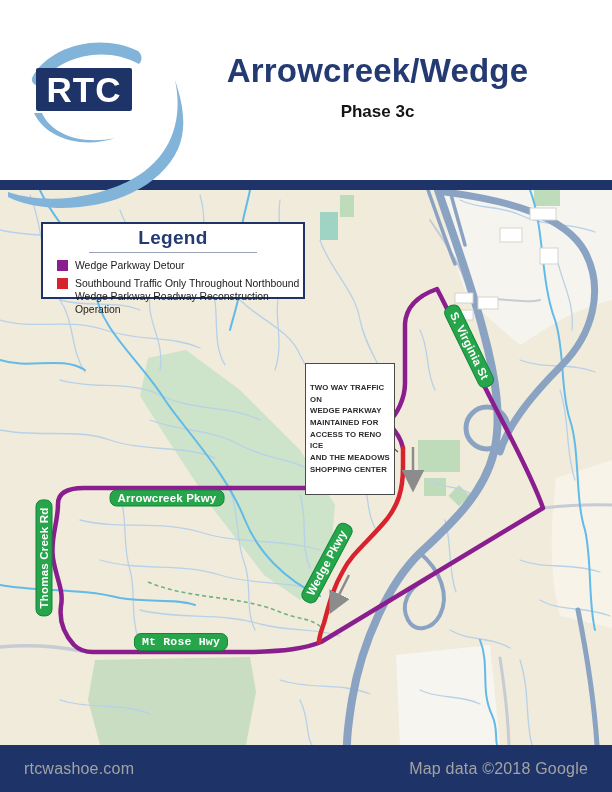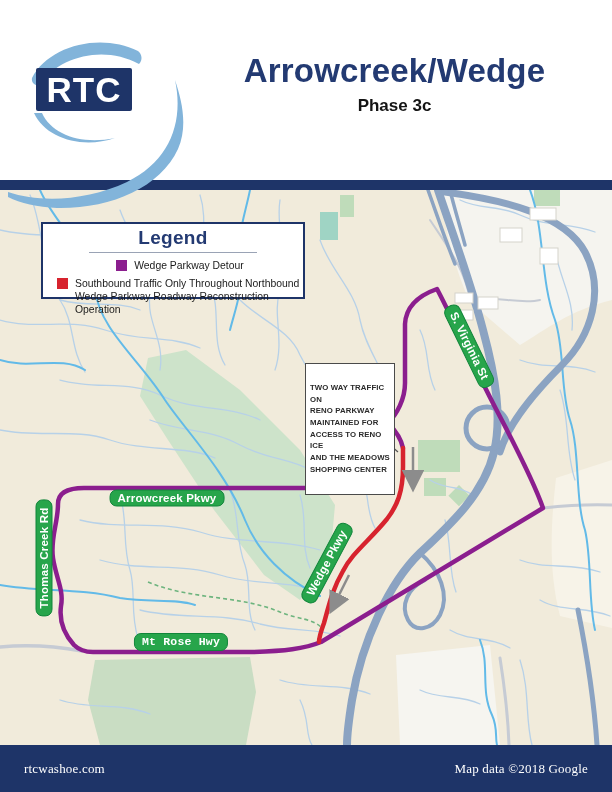--- a/index.html
+++ b/index.html
@@ -5,37 +5,37 @@
   html,body{margin:0;padding:0;background:#777;}
   .page{
     position:relative;width:612px;height:792px;background:#ffffff;
     font-family:"Liberation Sans", sans-serif;overflow:hidden;margin:0 auto;
   }
   
   .header{position:absolute;left:0;top:0;width:612px;height:190px;background:#fff;}
   .navy-bar{position:absolute;left:0;top:180px;width:612px;height:10px;background:#1e3468;z-index:3;}
   .logo-wrap{position:absolute;left:8px;top:18px;width:205px;height:192px;z-index:6;}
   .title-block{
-    position:absolute;left:187px;top:52px;width:415px;text-align:center;z-index:2;
+    position:absolute;left:170px;top:52px;width:415px;text-align:center;z-index:2;
   }
   .title-line{color:#233a72;font-size:33px;font-weight:800;line-height:1.17;letter-spacing:.2px;}
-  .subtitle{color:#141414;font-size:17px;font-weight:700;margin-top:5px;}
+  .subtitle{color:#141414;font-size:17px;font-weight:700;margin-top:11px;}
   
   .map{
     position:absolute;left:0;top:190px;width:612px;height:717px;background:#f1ebdb;overflow:hidden;
   }
   .map svg.basemap{position:absolute;left:0;top:0;}
   
   .legend{
     position:absolute;left:41px;top:32px;width:264px;height:77px;background:#fff;
     border:2px solid #1e3468;box-sizing:border-box;z-index:8;
   }
   .legend-title{color:#233a72;font-size:19px;font-weight:800;text-align:center;margin-top:3px;letter-spacing:.3px;}
   .legend-rule{width:168px;height:1px;background:#9aa3b5;margin:3px auto 6px auto;}
-  .legend-item{display:flex;align-items:flex-start;margin:0 0 5px 14px;justify-content:center;}
+  .legend-item{display:flex;align-items:flex-start;margin:0 0 5px 14px;}
   .swatch{width:11px;height:11px;flex:0 0 11px;margin-top:1px;margin-right:7px;}
   .legend-text{font-size:10.4px;color:#1a1a1a;line-height:1.25;}
   
   .callout{
     position:absolute;left:305px;top:173px;width:80px;background:#fff;border:1px solid #4a4a4a;
     padding:18px 4px;z-index:7;
   }
   .callout-line{font-size:7.8px;font-weight:700;color:#2b2b2b;line-height:1.5;letter-spacing:.1px;}
   
   .pill{
@@ -46,21 +46,21 @@
   .pill.center{transform:translate(-50%,-50%);}
   .pill.rot-90{transform:translate(-50%,-50%) rotate(-90deg);}
   .pill.rot-wedge{transform:translate(-50%,-50%) rotate(-62deg);}
   .pill.rot-virginia{transform:translate(-50%,-50%) rotate(64deg);}
   
   .footer{
     position:absolute;left:0;top:745px;width:612px;height:47px;background:#1e3468;
     display:flex;align-items:center;justify-content:space-between;box-sizing:border-box;
     padding:0 24px;z-index:9;
   }
-  .footer-text{color:#ffffff;font-size:13px;font-weight:400;letter-spacing:.2px;font-family:Liberation Serif, serif;}
+  .footer-text{color:#a3a3a3;font-size:16px;font-weight:400;letter-spacing:.2px;}
 </style>
 </head>
 <body>
 
 <div class="page">
 
   <div class="header">
     <div class="title-block">
       <div class="title-line">Arrowcreek/Wedge</div>
       <div class="subtitle">Phase 3c</div>
@@ -230,21 +230,21 @@
         <div class="swatch" style="background-color: rgb(215, 35, 46);"></div>
         <div class="legend-text">
           <div>Southbound Traffic Only Throughout Northbound</div>
           <div>Wedge Parkway Roadway Reconstruction Operation</div>
         </div>
       </div>
     </div>
 
     <div class="callout">
       <div class="callout-line">TWO WAY TRAFFIC ON</div>
-      <div class="callout-line">RENO PARKWAY</div>
+      <div class="callout-line">WEDGE PARKWAY</div>
       <div class="callout-line">MAINTAINED FOR</div>
       <div class="callout-line">ACCESS TO RENO ICE</div>
       <div class="callout-line">AND THE MEADOWS</div>
       <div class="callout-line">SHOPPING CENTER</div>
     </div>
 
     <div class="pill center" style="left:167px;top:281px;margin-top:27px;">Arrowcreek Pkwy</div>
     <div class="pill rot-90" style="left:44px;top:368px;">Thomas Creek Rd</div>
     <div class="pill center" style="left:181px;top:452px;font-family:Liberation Mono, monospace;">Mt Rose Hwy</div>
     <div class="pill rot-wedge" style="left:327px;top:373px;">Wedge Pkwy</div>

